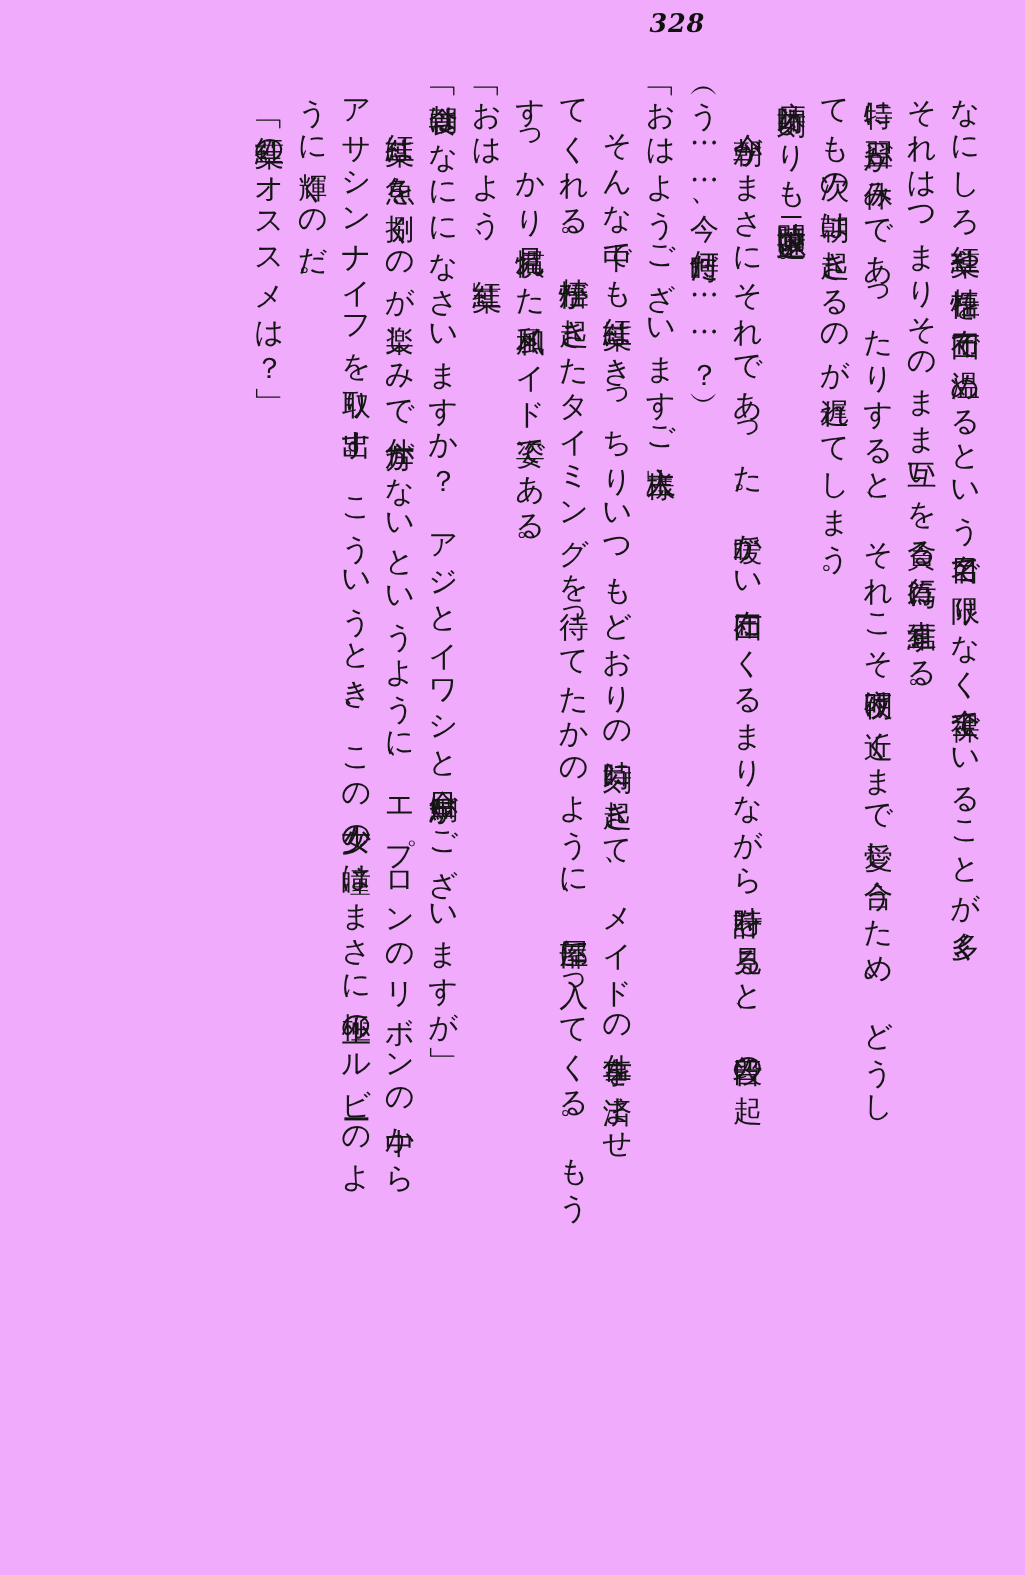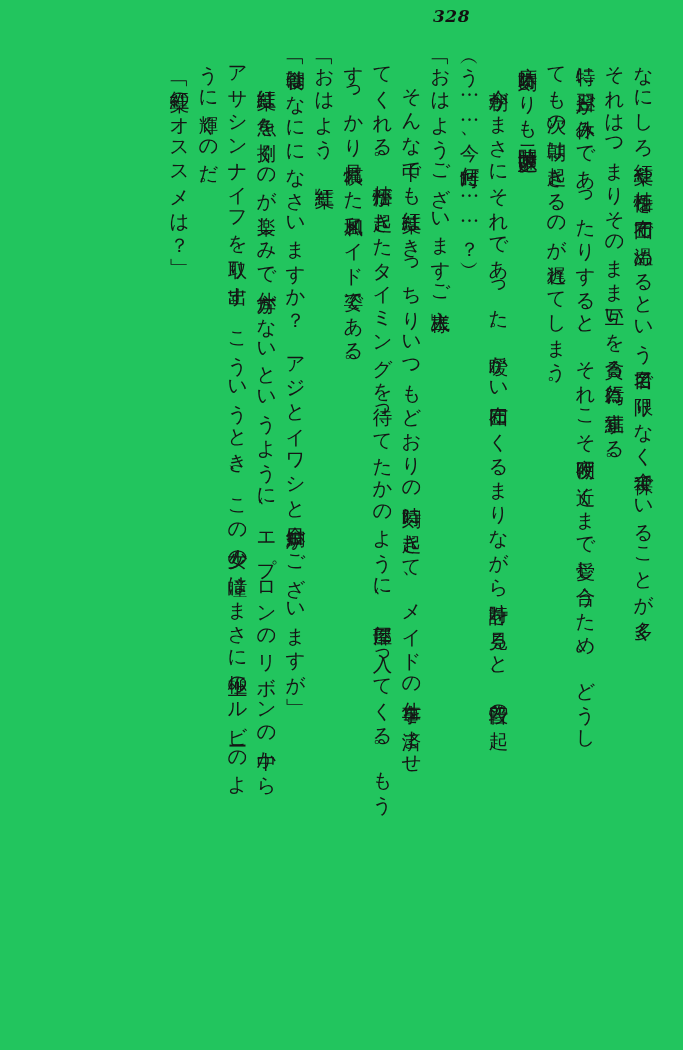--- a/index.html
+++ b/index.html
@@ -11,21 +11,21 @@
     width: 683px;
     height: 1050px;
     overflow: hidden;
     font-family: "DejaVu Serif", "Liberation Serif", serif;
     color: #141414;
   }
   .page {
     position: relative;
     width: 683px;
     height: 1050px;
-    background: #22c55e;
+    background: #f0abfc;
     box-sizing: border-box;
   }
   .page-number {
     position: absolute;
     top: 6px;
     left: 0;
     width: 683px;
     text-align: center;
     font-family: "DejaVu Serif", "Liberation Serif", serif;
     font-style: italic;

